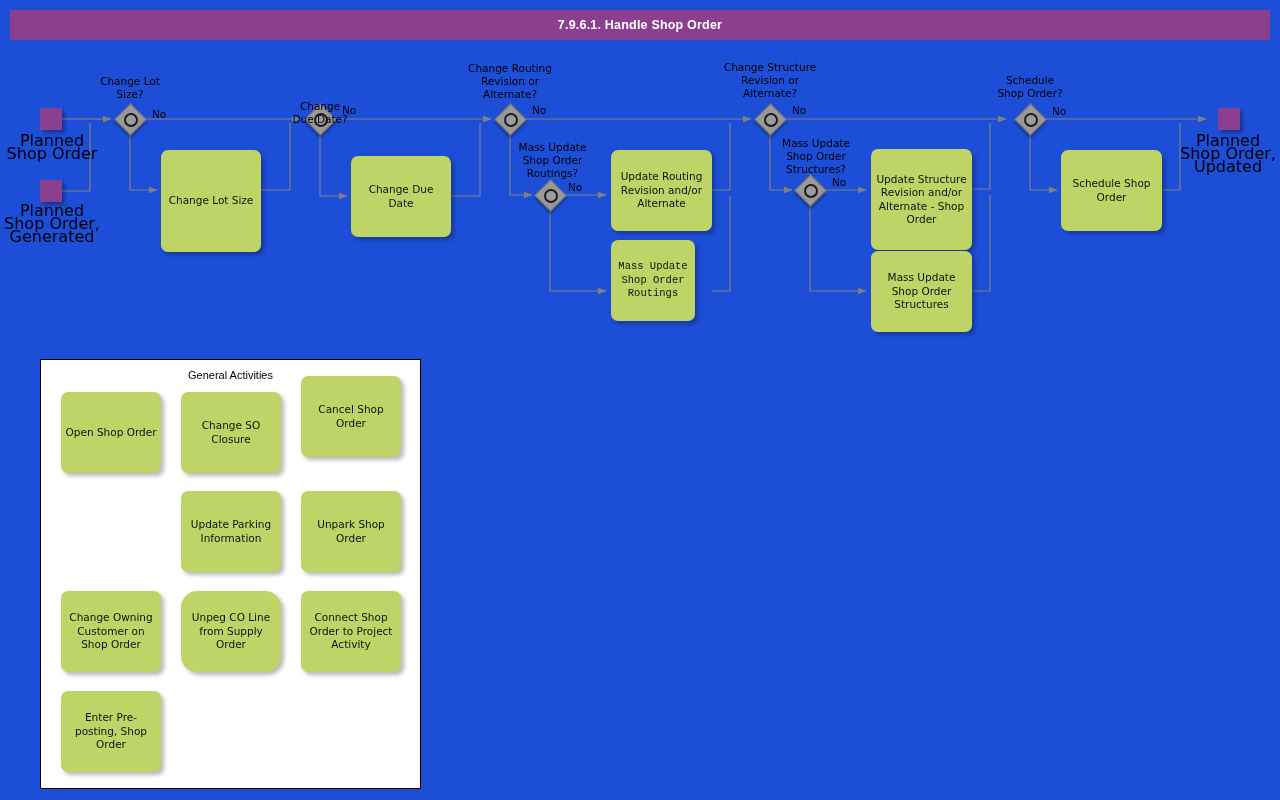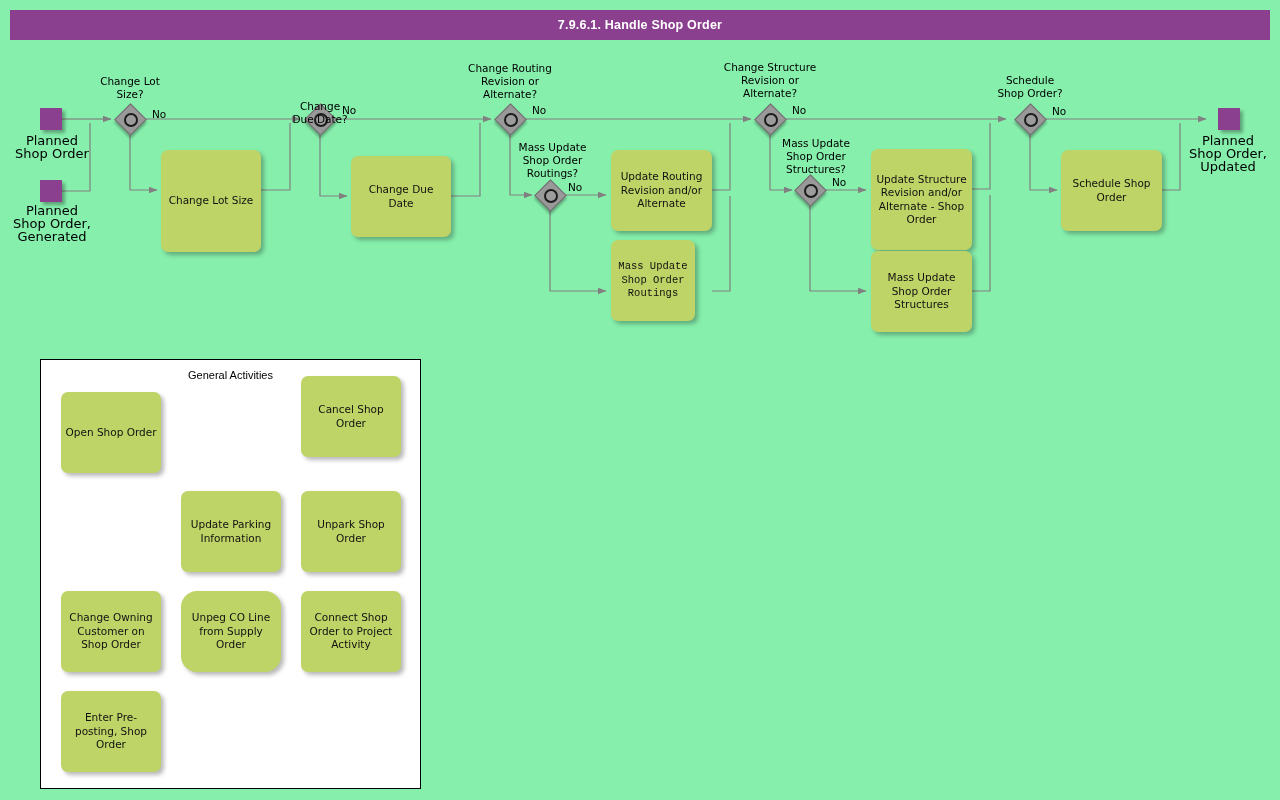--- a/index.html
+++ b/index.html
@@ -6,21 +6,21 @@
     margin: 0;
     padding: 0;
     background: #ffffff;
     font-family: "DejaVu Sans", sans-serif;
   }
   #page {
     position: relative;
     width: 1280px;
     height: 800px;
     overflow: hidden;
-    background: #86efac;
+    background: #1d4ed8;
   }
 
   
   #title-bar {
     position: absolute;
     left: 10px;
     top: 10px;
     width: 1260px;
     height: 30px;
     background: #8b3f8f;
@@ -48,21 +48,21 @@
   .event {
     position: absolute;
     width: 22px;
     height: 22px;
     background: #8b3f8f;
     box-shadow: 3px 3px 3px rgba(0,0,0,0.30);
   }
   .event-label {
     position: absolute;
     text-align: center;
-    font-size: 13px;
+    font-size: 16px;
     color: #000000;
     line-height: 13px;
     font-family: "DejaVu Sans", sans-serif;
   }
 
   
   .gateway {
     position: absolute;
     width: 30px;
     height: 30px;
@@ -310,20 +310,21 @@
     <div>Shop Order?</div>
   </div>
   <div class="flow-label" style="left:1052px; top:105px;">No</div>
 
   <div class="task" style="left:1061px; top:150px; width:101px; height:81px;">Schedule Shop Order</div>
 
   <div id="general-panel">
     <div id="general-panel-title">General Activities</div>
 
     <div class="gen-task" style="left:20px;  top:32px;">Open Shop Order</div>
+    <div class="gen-task" style="left:140px; top:32px;">Change SO Closure</div>
     <div class="gen-task" style="left:260px; top:16px;">Cancel Shop Order</div>
 
     <div class="gen-task" style="left:140px; top:131px;">Update Parking Information</div>
     <div class="gen-task" style="left:260px; top:131px;">Unpark Shop Order</div>
 
     <div class="gen-task" style="left:20px;  top:231px;">Change Owning Customer on Shop Order</div>
     <div class="gen-task" style="left:140px; top:231px;border-radius:16px;">Unpeg CO Line from Supply Order</div>
     <div class="gen-task" style="left:260px; top:231px;">Connect Shop Order to Project Activity</div>
 
     <div class="gen-task" style="left:20px;  top:331px;">Enter Pre-posting, Shop Order</div>

